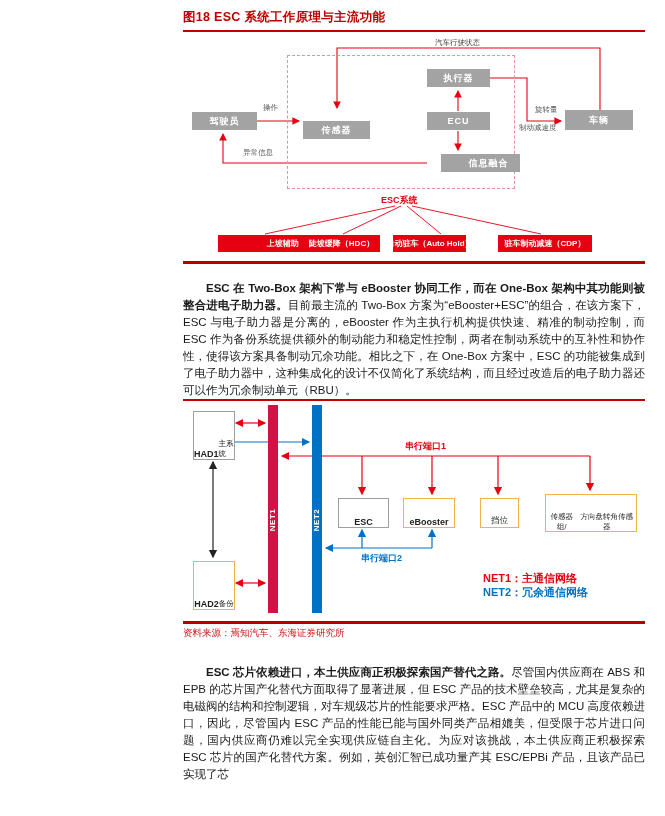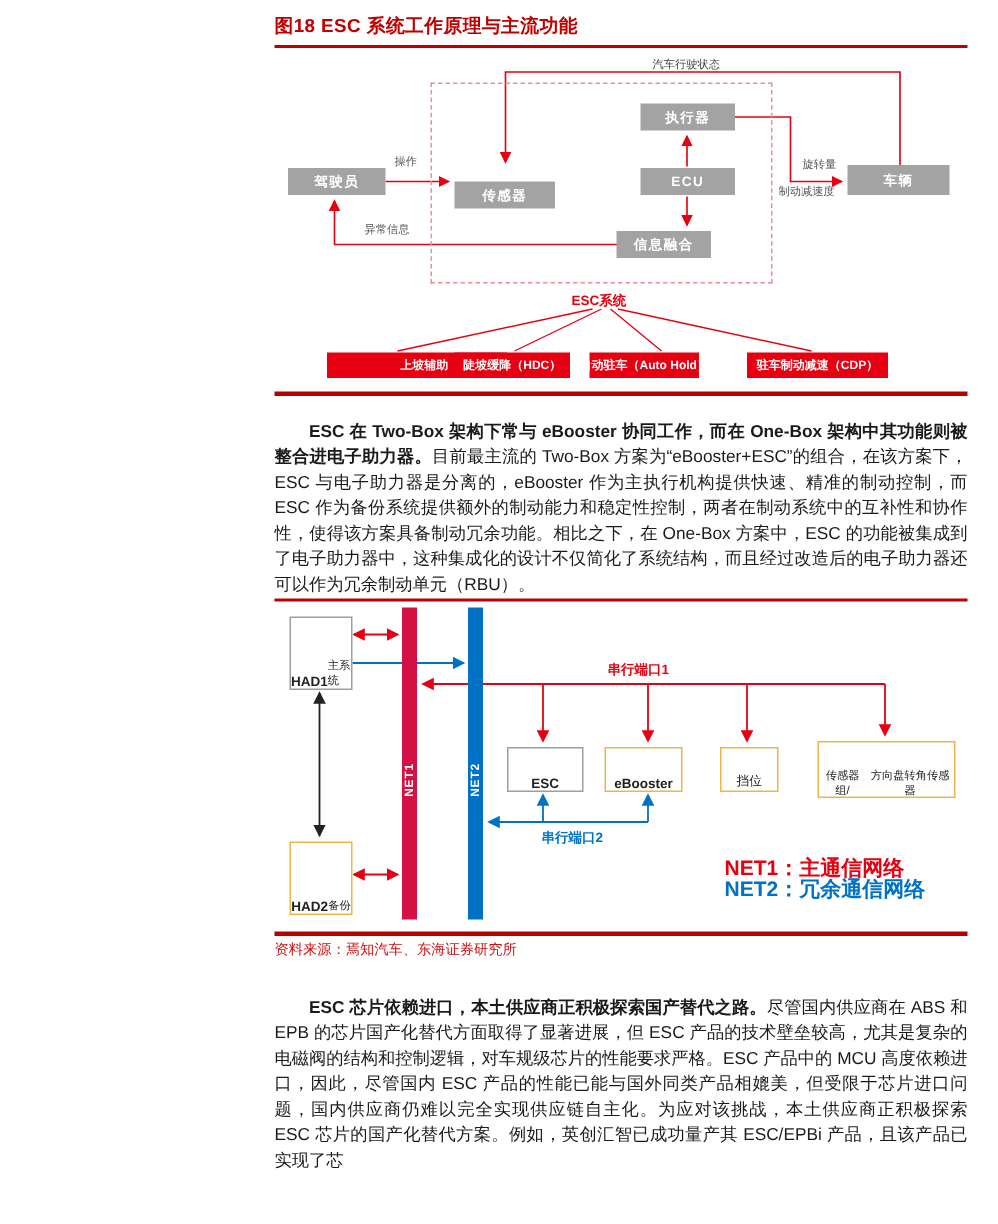--- a/index.html
+++ b/index.html
@@ -38,21 +38,21 @@
          justify-content:center;color:#222;}
   .gray-b{border:1px solid #9E9E9E;}
   .orange-b{border:1px solid #F0B449;}
   .had-t{font-size:9px;font-weight:bold;}
   .had-s{font-size:7.5px;margin-top:5px;}
   .dev{font-size:9px;font-weight:bold;}
   .dev-sm{font-size:8.5px;}
   .sens{font-size:7.5px;line-height:9.5px;text-align:center;}
   .ser1{position:absolute;color:#E60012;font-weight:bold;font-size:9px;white-space:nowrap;}
   .ser2{position:absolute;color:#0072C6;font-weight:bold;font-size:9px;white-space:nowrap;}
-  .legend{position:absolute;left:300px;top:166px;font-size:14px;font-weight:bold;line-height:14px;white-space:nowrap;}
+  .legend{position:absolute;left:300px;top:166px;font-size:11px;font-weight:bold;line-height:14px;white-space:nowrap;}
   .lg1{color:#E60012;}
   .lg2{color:#0072C6;}
 </style>
 </head>
 <body>
 
 <div class="page">
   <div class="content">
 
     <div class="fig-title">图18  ESC 系统工作原理与主流功能</div>
@@ -77,21 +77,21 @@
         <path d="M229,171 L358,199" stroke="#E60012" stroke-width="0.9"></path>
       </svg>
 
       <div class="dash-rect"></div>
       <div class="toplbl" style="left:252px;top:3px;">汽车行驶状态</div>
 
       <div class="node" style="left:9px;top:77px;width:65px;height:18px;">驾驶员</div>
       <div class="node" style="left:120px;top:86px;width:67px;height:18px;">传感器</div>
       <div class="node" style="left:244px;top:34px;width:63px;height:18px;">执行器</div>
       <div class="node" style="left:244px;top:77px;width:63px;height:18px;">ECU</div>
-      <div class="node" style="left:228px;top:119px;width:63px;height:18px;">信息融合</div>
+      <div class="node" style="left:258px;top:119px;width:63px;height:18px;padding-left:16px;">信息融合</div>
       <div class="node" style="left:382px;top:75px;width:68px;height:20px;">车辆</div>
 
       <div class="lbl" style="left:80px;top:68px;">操作</div>
       <div class="lbl" style="left:60px;top:113px;">异常信息</div>
       <div class="lbl" style="left:352px;top:70px;">旋转量</div>
       <div class="lbl" style="left:336px;top:88px;">制动减速度</div>
 
       <div class="esc-lbl" style="left:198px;top:159px;">ESC系统</div>
 
       <div class="feature" style="left:35px;top:200px;width:77px;padding-left:43px;">上坡辅助（HAC）</div>

